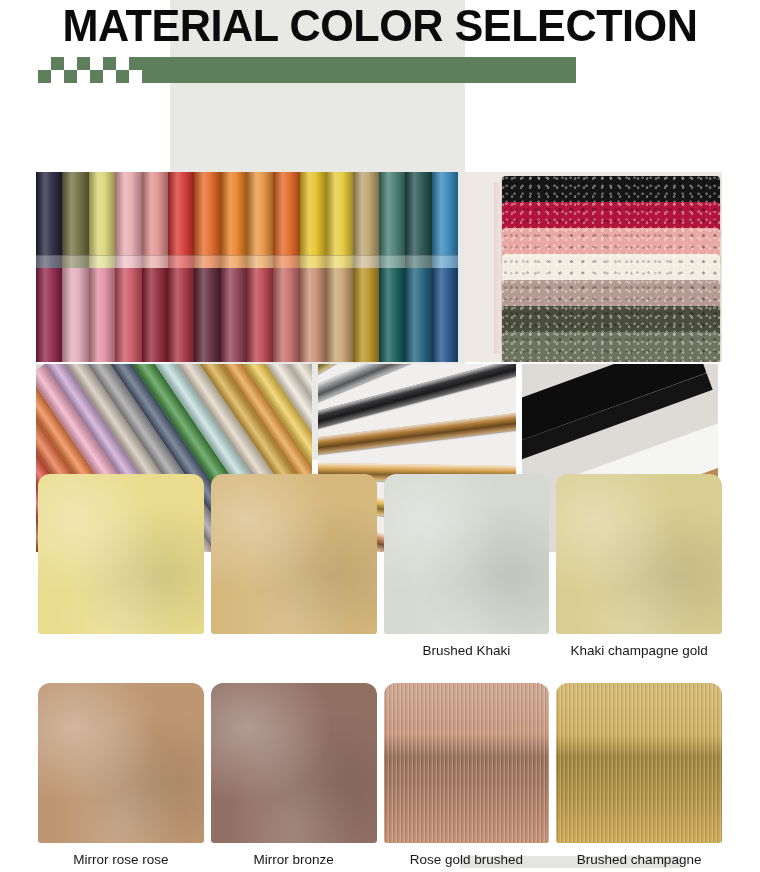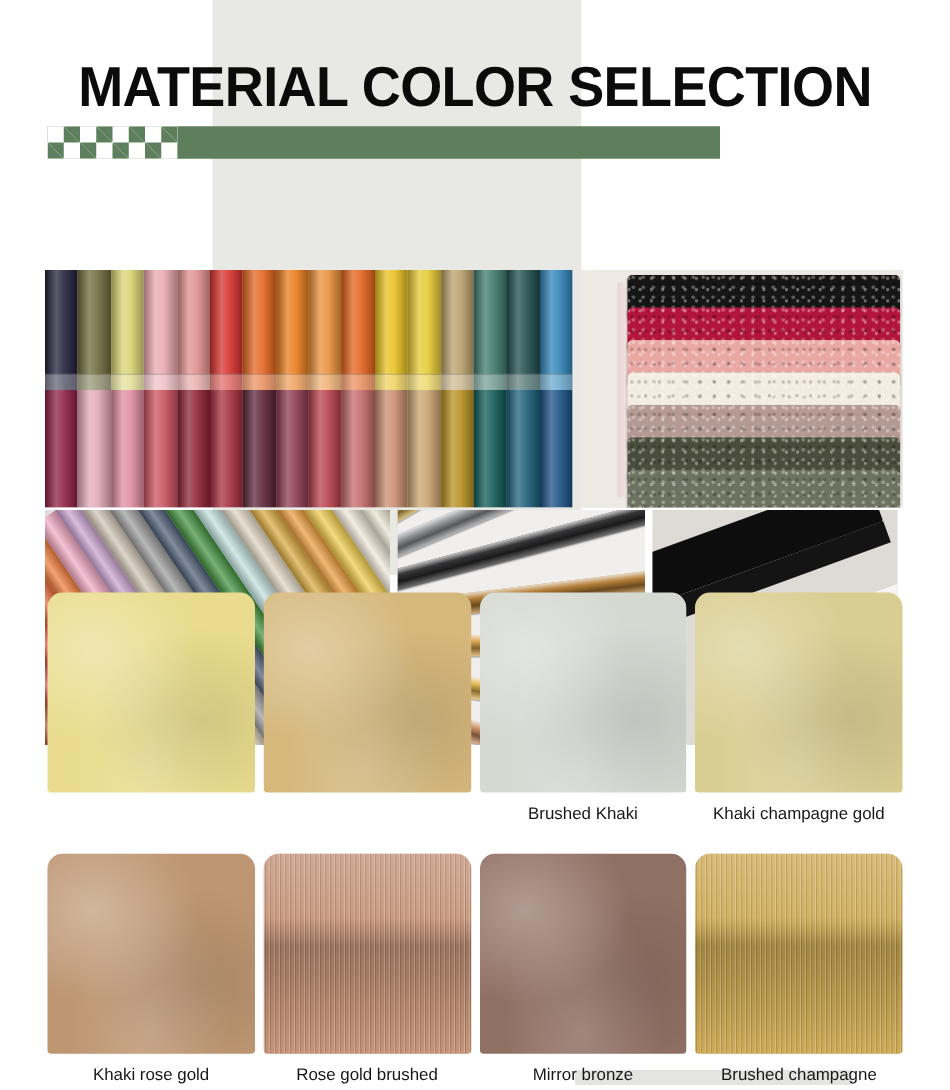--- a/index.html
+++ b/index.html
@@ -17,21 +17,21 @@
   .gray-band{
     position:absolute;left:170px;top:0;width:295px;height:460px;
     background:#e8e8e4;z-index:0;
   }
   .gray-band-bottom{
     position:absolute;left:460px;top:856px;width:222px;height:12px;
     background:#e4e4e0;z-index:0;
   }
 
   
-  .header{position:relative;z-index:3;height:86px;margin-top:44px;}
+  .header{position:relative;z-index:3;height:86px;}
   .title{
     position:absolute;left:0;top:2px;width:760px;
     text-align:center;
     font-family:"Liberation Sans", sans-serif;
     font-weight:700;
     font-size:45px;
     line-height:48px;
     letter-spacing:-0.5px;
     color:#0b0b0b;
     transform:scaleX(0.96);
@@ -324,35 +324,35 @@
             <div class="mottle"></div>
           </div>
           <div class="swatch-label">Khaki champagne gold</div>
         </div>
       </div>
       <div class="swatch-row">
         <div class="swatch-cell">
           <div class="swatch-chip" style="background: rgb(190, 150, 114);">
             <div class="mottle"></div>
           </div>
-          <div class="swatch-label">Khaki rose gold</div>
+          <div class="swatch-label">Mirror rose rose</div>
+        </div>
+        <div class="swatch-cell">
+          <div class="swatch-chip" style="background: rgb(145, 112, 100);">
+            <div class="mottle"></div>
+          </div>
+          <div class="swatch-label">Mirror bronze</div>
         </div>
         <div class="swatch-cell">
           <div class="swatch-chip brushed" style="background: rgb(192, 138, 108);">
             <div class="mottle"></div>
           </div>
           <div class="swatch-label">Rose gold brushed</div>
         </div>
         <div class="swatch-cell">
-          <div class="swatch-chip" style="background: rgb(145, 112, 100);">
-            <div class="mottle"></div>
-          </div>
-          <div class="swatch-label">Mirror bronze</div>
-        </div>
-        <div class="swatch-cell">
           <div class="swatch-chip brushed" style="background: rgb(201, 163, 72);">
             <div class="mottle"></div>
           </div>
           <div class="swatch-label">Brushed champagne</div>
         </div>
       </div>
     </div>
 
 </div>
 

